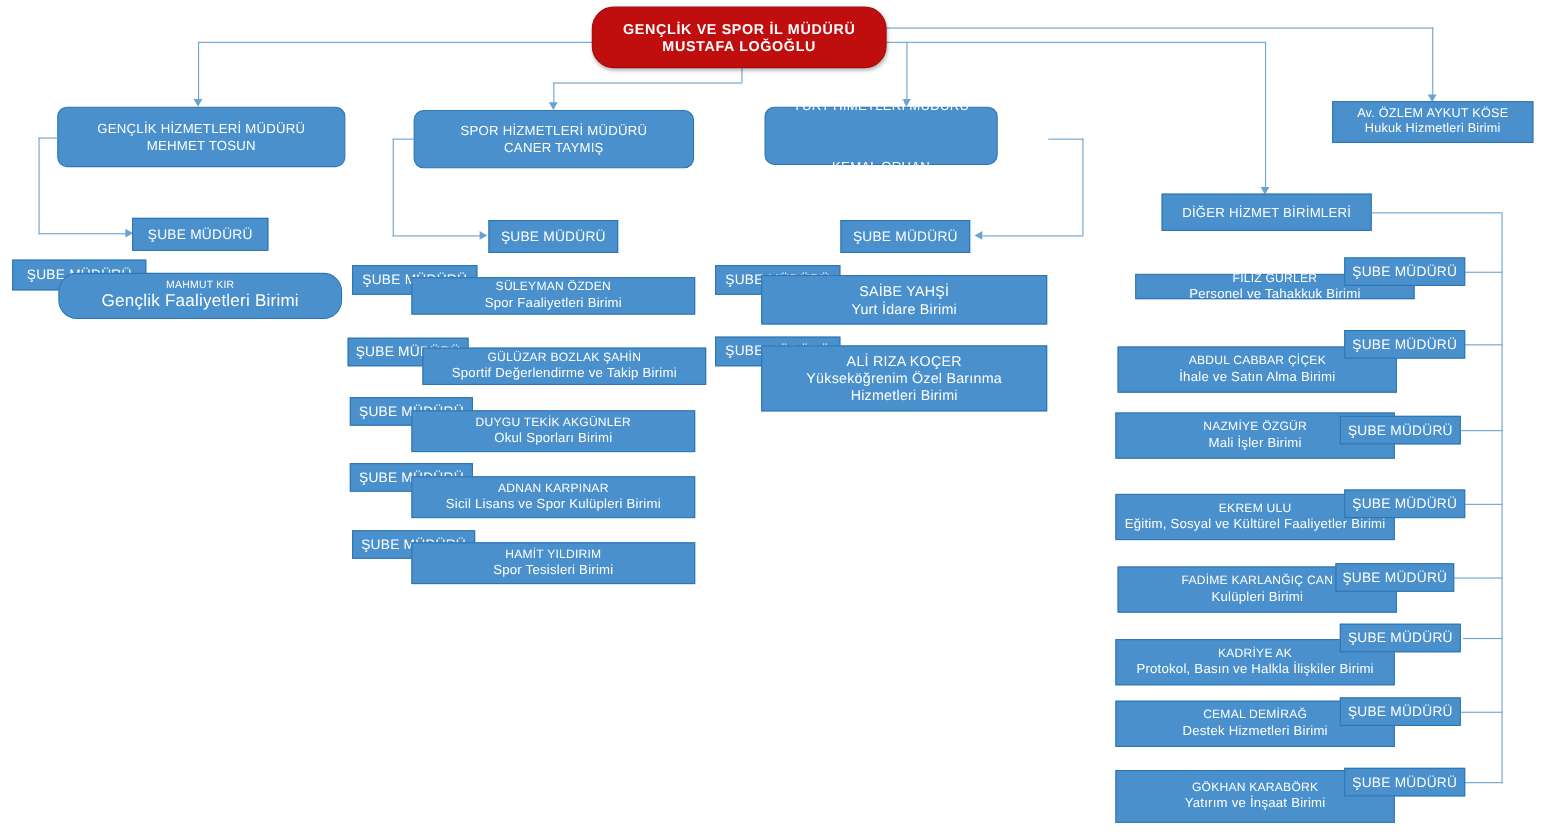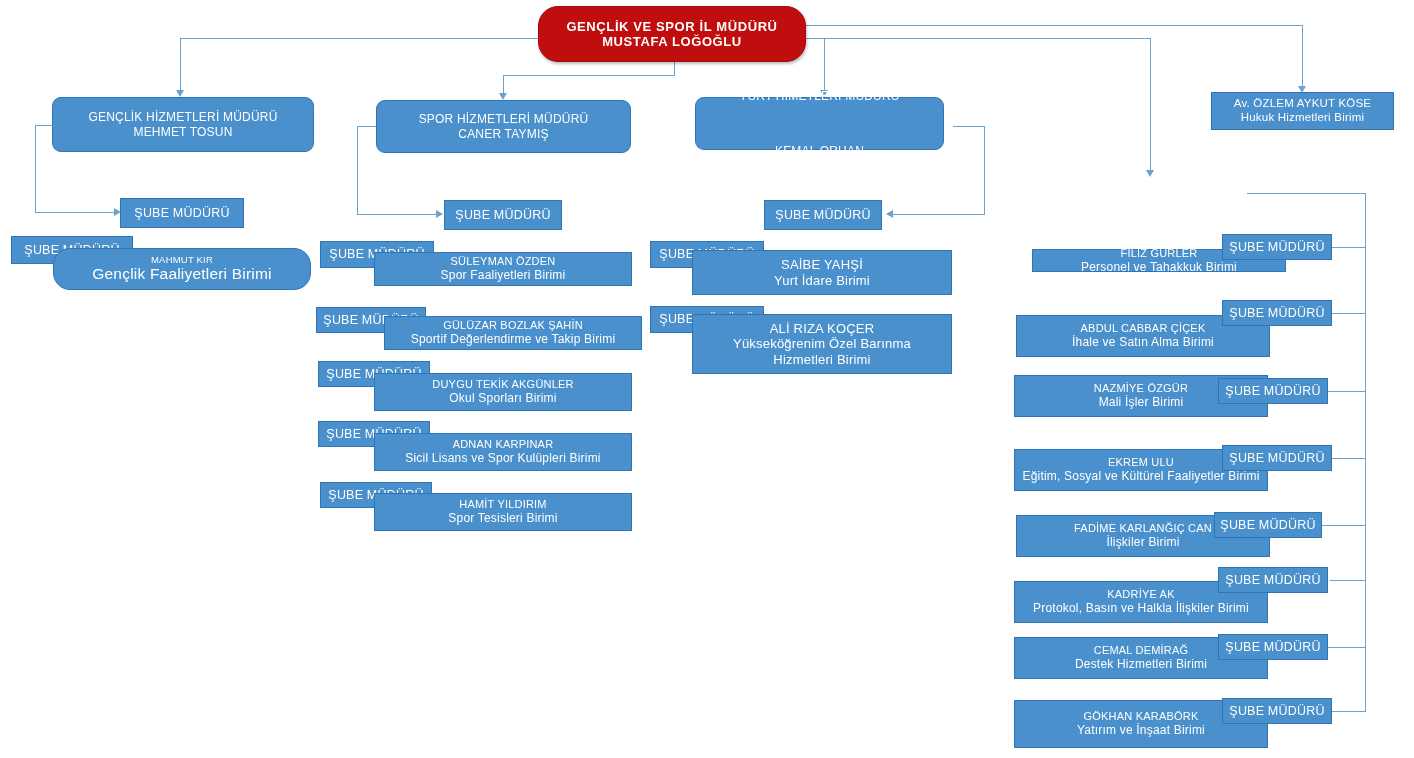--- a/index.html
+++ b/index.html
@@ -102,30 +102,33 @@
   <div class="box blue rounded" style="left:52px;top:97px;width:262px;height:55px;">
     <div class="l2">GENÇLİK HİZMETLERİ MÜDÜRÜ</div>
     <div class="l2">MEHMET TOSUN</div>
   </div>
 
   <div class="box blue rounded" style="left:376px;top:100px;width:255px;height:53px;">
     <div class="l2">SPOR HİZMETLERİ MÜDÜRÜ</div>
     <div class="l2">CANER TAYMIŞ</div>
   </div>
 
-  <div class="box blue rounded" style="left:695px;top:97px;width:249px;height:53px;gap:40px;">
+  <div class="box blue rounded" style="left:695px;top:97px;width:212px;height:53px;gap:40px;">
     <div class="l2">YURT HİMETLERİ MÜDÜRÜ</div>
     <div class="l2">KEMAL ORHAN</div>
   </div>
 
   <div class="box blue" style="left:1211px;top:92px;width:183px;height:38px;">
     <div class="unitname md">Av. ÖZLEM AYKUT KÖSE</div>
     <div class="unitline md" style="font-size:11.5px;">Hukuk Hizmetleri Birimi</div>
   </div>
 
+  <div class="box blue" style="left:1056px;top:176px;width:191px;height:34px;">
+    <div class="l2">DİĞER HİZMET BİRİMLERİ</div>
+  </div>
 
   <div class="ln lnh" style="left:35px;top:125px;width:18px;"></div>
   <div class="ln lnv" style="left:35px;top:125px;height:88px;"></div>
   <div class="ln lnh" style="left:35px;top:212px;width:80px;"></div>
   <div class="arrow right" style="left:114px;top:208px;"></div>
 
   <div class="box blue" style="left:120px;top:198px;width:124px;height:30px;">
     <div class="sube">ŞUBE MÜDÜRÜ</div>
   </div>
 
@@ -251,21 +254,21 @@
   <div class="box blue" style="left:1014px;top:449px;width:254px;height:42px;">
     <div class="unitname">EKREM ULU</div>
     <div class="unitline">Eğitim, Sosyal ve Kültürel Faaliyetler Birimi</div>
   </div>
   <div class="box blue" style="left:1222px;top:445px;width:110px;height:26px;">
     <div class="sube">ŞUBE MÜDÜRÜ</div>
   </div>
 
   <div class="box blue" style="left:1016px;top:515px;width:254px;height:42px;">
     <div class="unitname">FADİME KARLANĞIÇ CAN</div>
-    <div class="unitline">İlişkiler Birimi</div>
+    <div class="unitline">Kulüpleri Birimi</div>
   </div>
   <div class="box blue" style="left:1214px;top:512px;width:108px;height:26px;">
     <div class="sube">ŞUBE MÜDÜRÜ</div>
   </div>
 
   <div class="box blue" style="left:1014px;top:581px;width:254px;height:42px;">
     <div class="unitname">KADRİYE AK</div>
     <div class="unitline">Protokol, Basın ve Halkla İlişkiler Birimi</div>
   </div>
   <div class="box blue" style="left:1218px;top:567px;width:110px;height:26px;">

